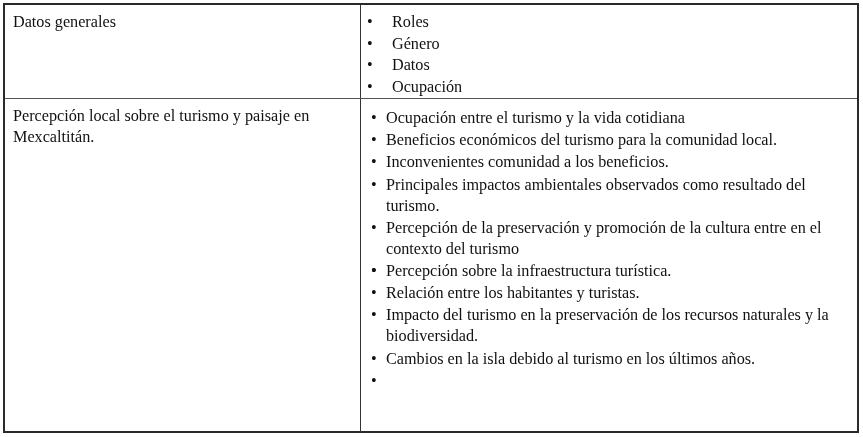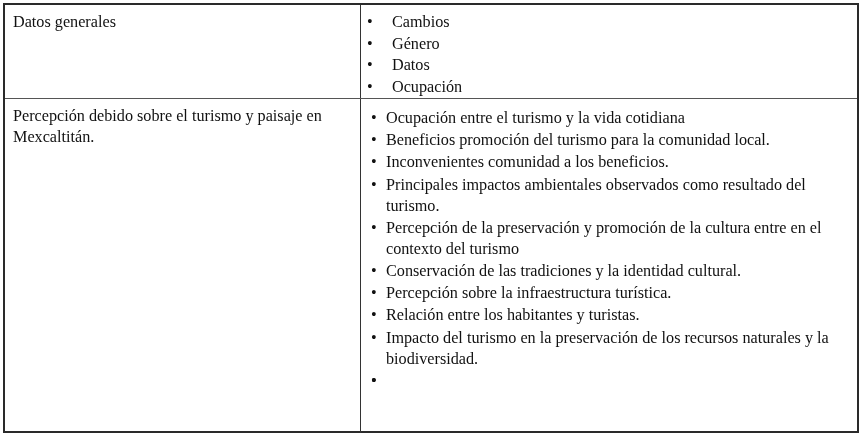--- a/index.html
+++ b/index.html
@@ -98,42 +98,42 @@
 <body>
 
 <div class="table">
 
   <div class="row row-1">
     <div class="cell-left">
       <span>Datos generales</span>
     </div>
     <div class="cell-right">
       <ul class="list-basic">
-        <li><span class="bullet">•</span><span>Cambios</span></li>
+        <li><span class="bullet">•</span><span>Roles</span></li>
         <li><span class="bullet">•</span><span>Género</span></li>
         <li><span class="bullet">•</span><span>Datos</span></li>
         <li><span class="bullet">•</span><span>Ocupación</span></li>
       </ul>
     </div>
   </div>
 
   <div class="row row-2">
     <div class="cell-left">
-      <span>Percepción debido sobre el turismo y paisaje en Mexcaltitán.</span>
+      <span>Percepción local sobre el turismo y paisaje en Mexcaltitán.</span>
     </div>
     <div class="cell-right">
       <ul class="list-topics">
         <li><span class="bullet">•</span><span>Ocupación entre el turismo y la vida cotidiana</span></li>
-        <li><span class="bullet">•</span><span>Beneficios promoción del turismo para la comunidad local.</span></li>
+        <li><span class="bullet">•</span><span>Beneficios económicos del turismo para la comunidad local.</span></li>
         <li><span class="bullet">•</span><span>Inconvenientes comunidad a los beneficios.</span></li>
         <li><span class="bullet">•</span><span>Principales impactos ambientales observados como resultado del turismo.</span></li>
         <li><span class="bullet">•</span><span>Percepción de la preservación y promoción de la cultura entre en el contexto del turismo</span></li>
-        <li><span class="bullet">•</span><span>Conservación de las tradiciones y la identidad cultural.</span></li>
+        <li><span class="bullet">•</span></li>
         <li><span class="bullet">•</span><span>Percepción sobre la infraestructura turística.</span></li>
         <li><span class="bullet">•</span><span>Relación entre los habitantes y turistas.</span></li>
         <li><span class="bullet">•</span><span>Impacto del turismo en la preservación de los recursos naturales y la biodiversidad.</span></li>
-        <li><span class="bullet">•</span></li>
+        <li><span class="bullet">•</span><span>Cambios en la isla debido al turismo en los últimos años.</span></li>
         <li><span class="bullet">•</span></li>
       </ul>
     </div>
   </div>
 
 </div>
 
 </body></html>

